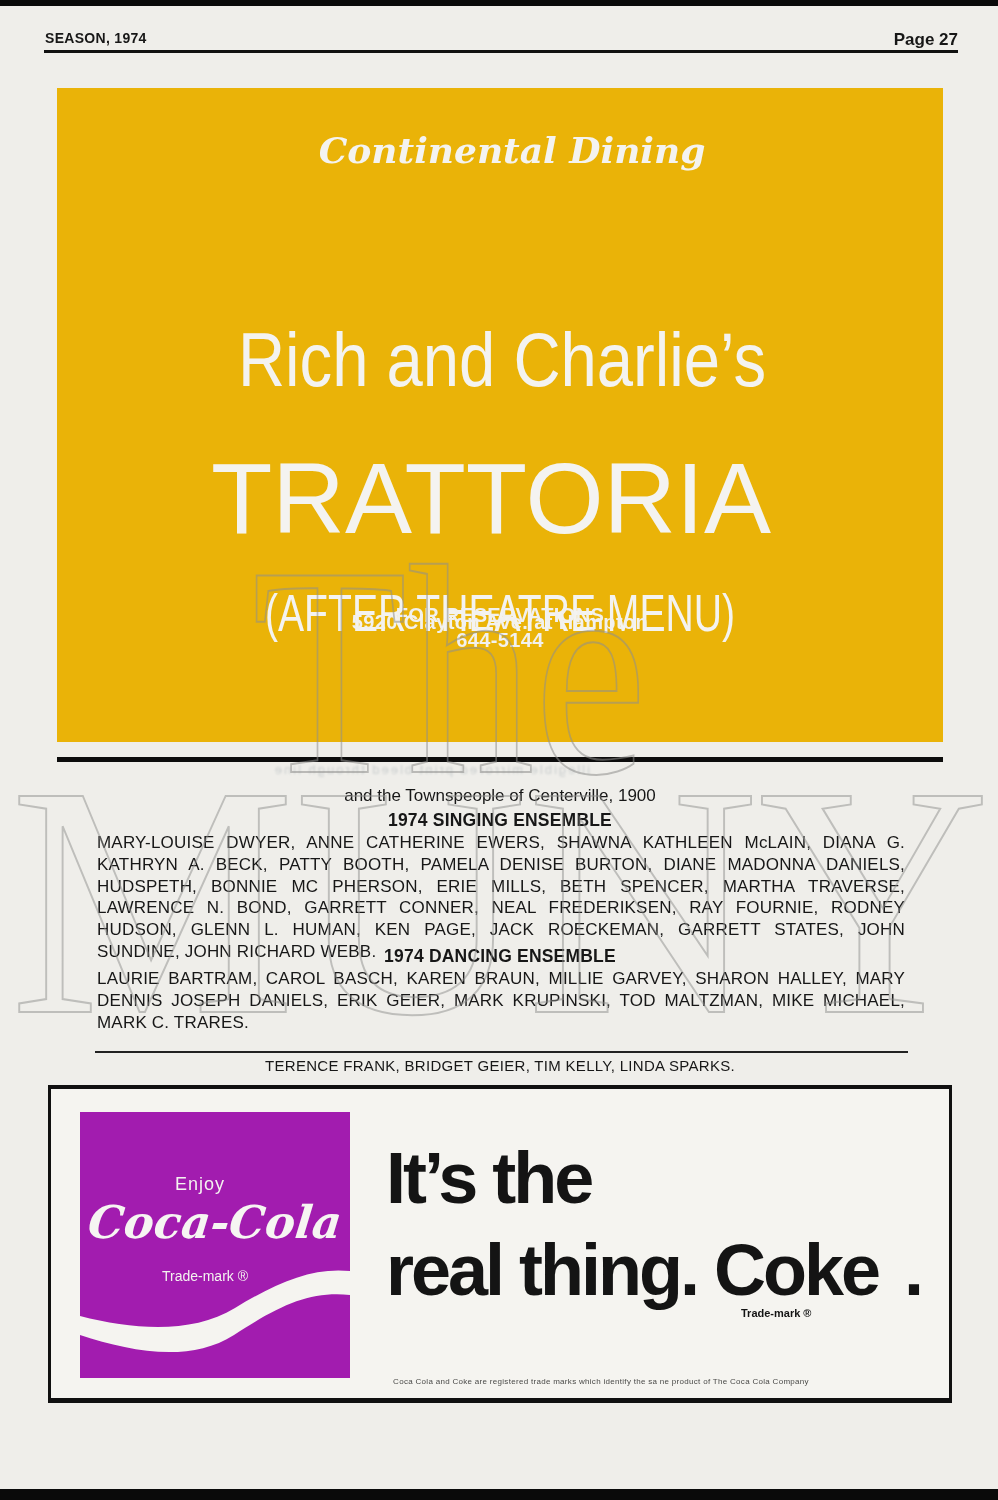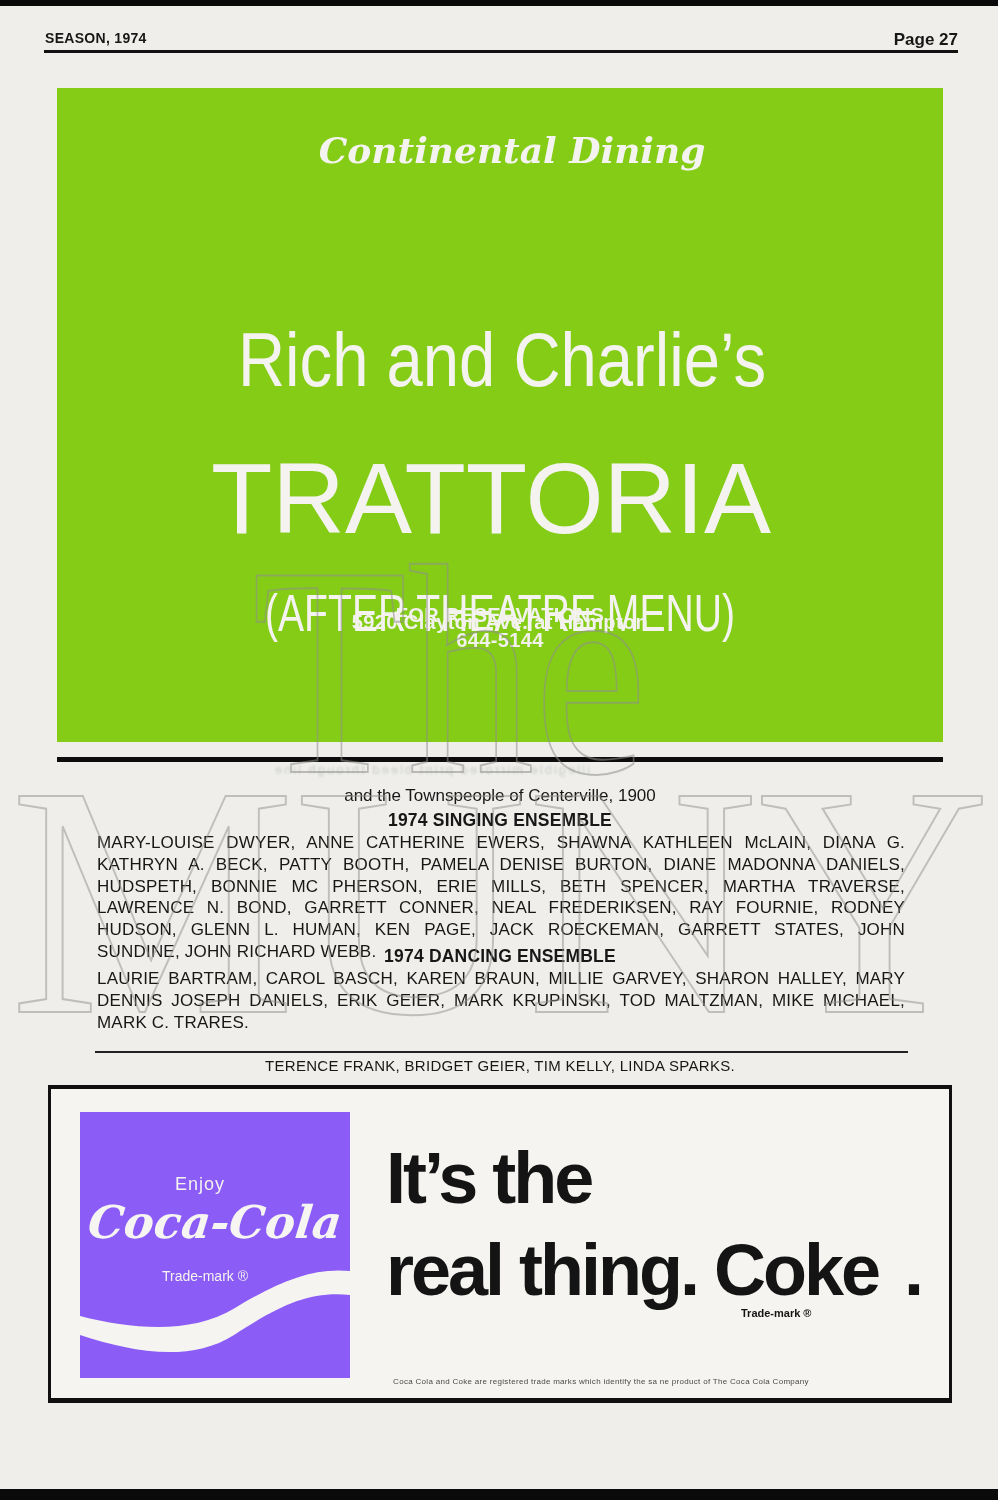--- a/index.html
+++ b/index.html
@@ -10,40 +10,40 @@
     color:#171717;
   }
   .abs{position:absolute;}
   
   .edge-strip{left:0;width:998px;background:#0a0a0a;}
   
   .hdr-left{left:45px;top:30px;font-size:14px;font-weight:bold;letter-spacing:.3px;}
   .hdr-right{left:858px;top:30px;width:100px;text-align:right;font-size:17px;font-weight:bold;}
   .hdr-rule{left:44px;top:50px;width:914px;height:3px;background:#111;}
   
-  .tratt-box{left:57px;top:88px;width:886px;height:654px;background:#84cc16;}
+  .tratt-box{left:57px;top:88px;width:886px;height:654px;background:#eab308;}
   .tratt-box svg text{fill:#f4f3f0;}
   .tagline{font-family:"DejaVu Serif", serif;font-style:italic;font-weight:bold;}
   .addr{left:57px;width:886px;text-align:center;color:#f2f1ee;font-weight:bold;font-size:20px;letter-spacing:.4px;}
   .thick-rule{left:57px;top:757px;width:886px;height:5px;background:#0c0c0c;}
   .ghost{left:70px;top:762px;width:520px;font-size:13px;color:#8d99a0;
          transform:scaleX(-1);filter:blur(1.3px);opacity:.38;letter-spacing:2px;white-space:nowrap;}
   
   .center-line{left:57px;width:886px;text-align:center;}
   .townspeople{top:786px;font-size:17px;}
   .ens-head{font-size:17.5px;font-weight:bold;letter-spacing:.2px;text-align:center;}
   .names{left:97px;width:808px;font-size:17px;line-height:21.8px;letter-spacing:.2px;}
   .jline{text-align:justify;text-align-last:justify;white-space:normal;}
   .jline.last{text-align-last:left;}
   .thin-rule{left:95px;top:1051px;width:813px;height:2px;background:#222;}
   .additional{top:1057px;font-size:15px;letter-spacing:.3px;}
   
   .coke-box{left:48px;top:1085px;width:904px;height:318px;background:#f5f4f0;
             border:3px solid #101010;border-top-width:4px;border-bottom-width:5px;box-sizing:border-box;}
-  .logo-square{position:absolute;left:29px;top:23px;width:270px;height:266px;background:#8b5cf6;overflow:hidden;}
+  .logo-square{position:absolute;left:29px;top:23px;width:270px;height:266px;background:#a21caf;overflow:hidden;}
   .logo-enjoy{position:absolute;left:0;top:62px;width:240px;text-align:center;color:#f4f3f0;font-size:18px;letter-spacing:1px;}
   .logo-script{position:absolute;left:0;top:84px;width:270px;text-align:center;color:#f6f5f2;
                font-family:"DejaVu Serif", serif;font-style:italic;font-weight:bold;font-size:45px;
                transform:skewX(-6deg);white-space:nowrap;}
   .logo-tm{position:absolute;left:0;top:156px;width:250px;text-align:center;color:#f4f3f0;font-size:14px;}
   .wave-svg{position:absolute;left:0;top:0;}
   .coke-h1{position:absolute;left:335px;top:48px;font-size:72px;font-weight:bold;letter-spacing:-3px;color:#141414;}
   .coke-h2{position:absolute;left:335px;top:140px;font-size:72px;font-weight:bold;letter-spacing:-3px;color:#141414;white-space:nowrap;}
   .coke-h2 .dot{display:inline-block;margin-left:26px;}
   .coke-tm{position:absolute;left:690px;top:218px;font-size:11px;font-weight:bold;color:#141414;}

